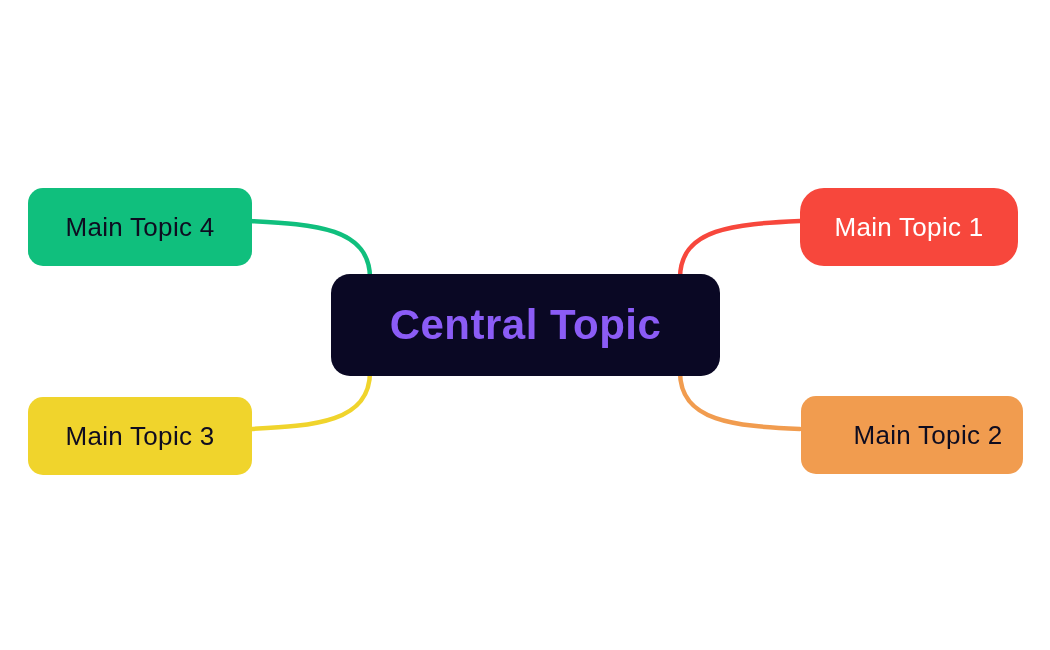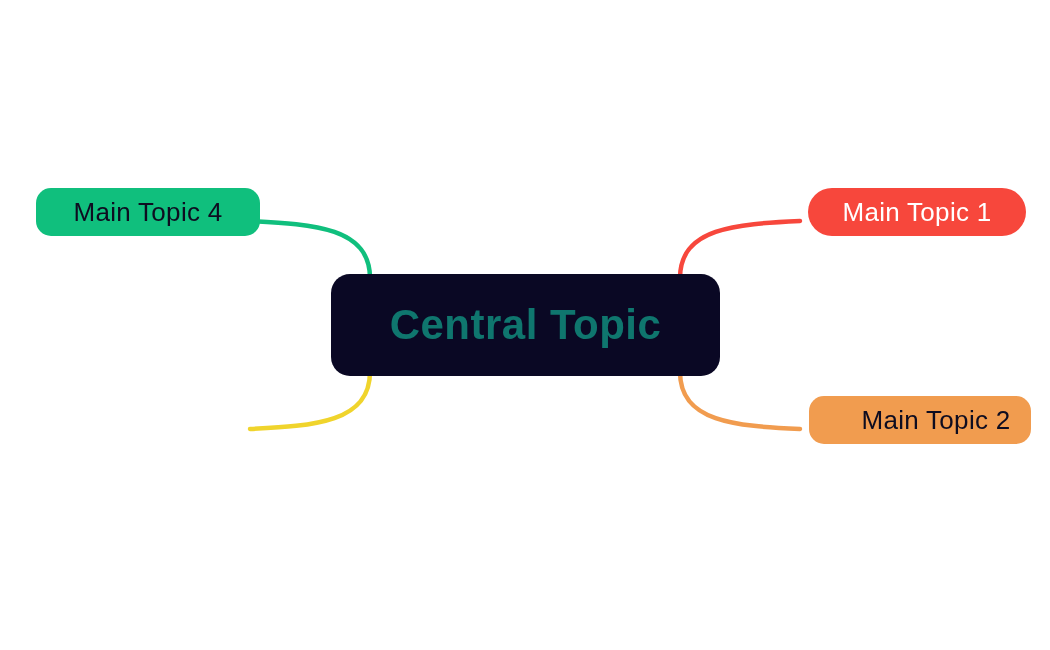--- a/index.html
+++ b/index.html
@@ -36,55 +36,57 @@
   }
   .node-central {
     left: 331px; top: 274px;
     width: 389px; height: 102px;
     border-radius: 19px;
     font-size: 42px;
     font-weight: 600;
     letter-spacing: 0.5px;
   }
   .node-topic {
-    height: 48px;
+    height: 78px;
     border-radius: 15px;
     font-size: 26px;
     font-weight: 500;
     letter-spacing: 0.3px;
-    margin-left: 8px;
   }
   .node-topic1 { left: 800px; top: 188px; width: 218px; border-radius: 24px; }
   .node-topic2 { left: 801px; top: 396px; width: 222px; padding-left: 32px; }
   .node-topic3 { left: 28px;  top: 397px; width: 224px; }
   .node-topic4 { left: 28px;  top: 188px; width: 224px; }
   .node-label { pointer-events: none; }
 </style>
 </head>
 <body>
 
 <div class="canvas" style="background: rgb(255, 255, 255);">
 
   <svg class="connectors" viewBox="0 0 1050 650" xmlns="http://www.w3.org/2000/svg">
     <path d="M 800,221 C 735,224 680,228 680,278" stroke="#F7473C"></path>
     <path d="M 800,429 C 735,426 680,422 680,372" stroke="#F19C4F"></path>
     <path d="M 250,429 C 315,426 370,422 370,372" stroke="#F0D42C"></path>
     <path d="M 250,221 C 315,224 370,228 370,278" stroke="#10BF7D"></path>
   </svg>
 
-  <div class="node node-central" style="background: rgb(10, 8, 36); color: #0f766e;">
+  <div class="node node-central" style="background: rgb(10, 8, 36); color: #8b5cf6;">
     <span class="node-label">Central Topic</span>
   </div>
 
   <div class="node node-topic node-topic1" style="background: rgb(247, 71, 60); color: rgb(255, 255, 255);">
     <span class="node-label">Main Topic 1</span>
   </div>
 
   <div class="node node-topic node-topic2" style="background: rgb(241, 156, 79); color: rgb(14, 12, 32);">
     <span class="node-label">Main Topic 2</span>
   </div>
 
+  <div class="node node-topic node-topic3" style="background: rgb(240, 212, 44); color: rgb(14, 12, 32);">
+    <span class="node-label">Main Topic 3</span>
+  </div>
 
   <div class="node node-topic node-topic4" style="background: rgb(16, 191, 125); color: rgb(14, 12, 32);">
     <span class="node-label">Main Topic 4</span>
   </div>
 
 </div>
 
 </body></html>

